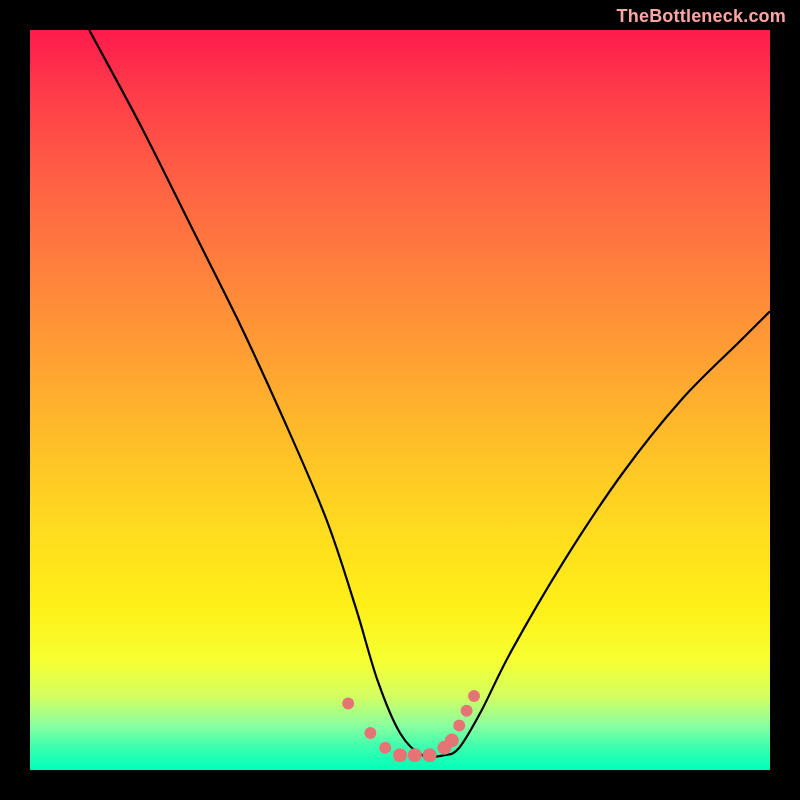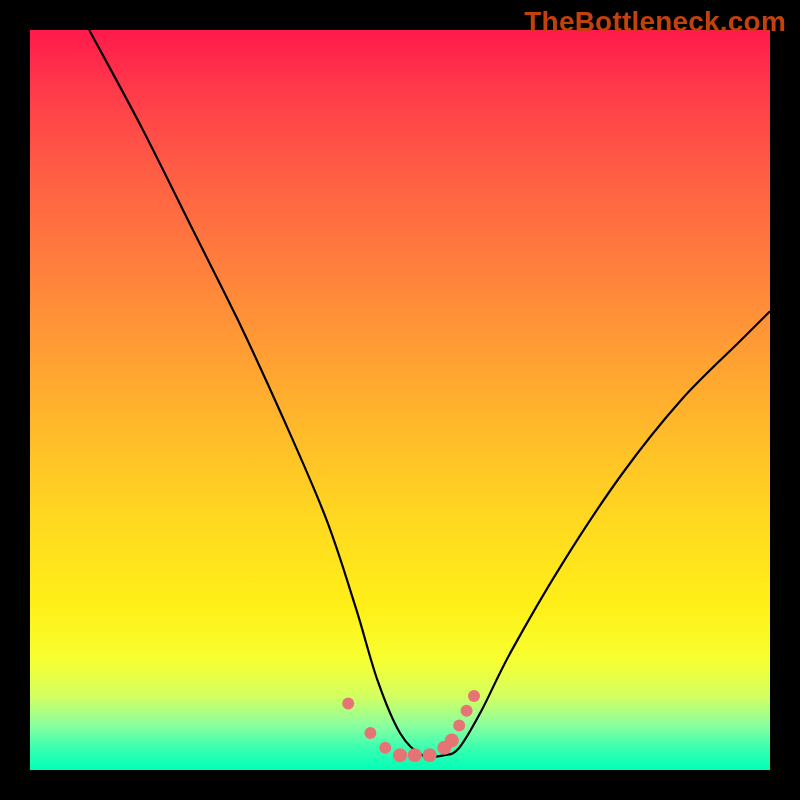--- a/index.html
+++ b/index.html
@@ -30,23 +30,23 @@
       #8affa0 94%,
       #3affb0 97%,
       #00ffb8 100%
     );
   }
   .watermark {
     position: absolute;
     top: 6px;
     right: 14px;
     font-family: Arial, Helvetica, sans-serif;
-    font-size: 28px;
+    font-size: 18px;
     font-weight: bold;
-    color: #c2410c;
+    color: #fca5a5;
     letter-spacing: 0.2px;
   }
   svg.curve {
     position: absolute;
     left: 0;
     top: 0;
     width: 740px;
     height: 740px;
   }
 </style>

